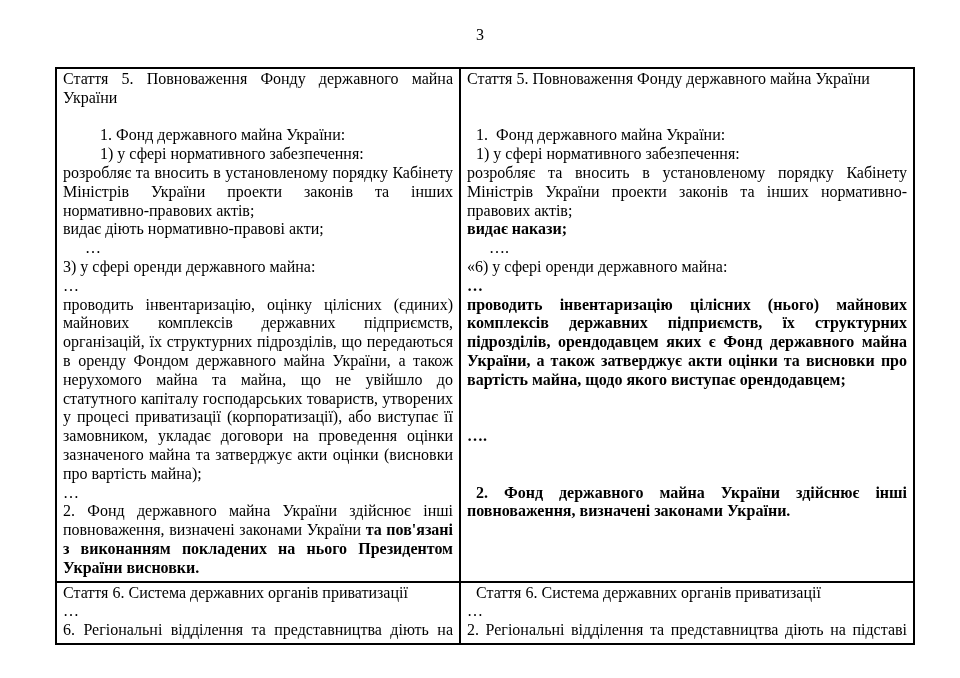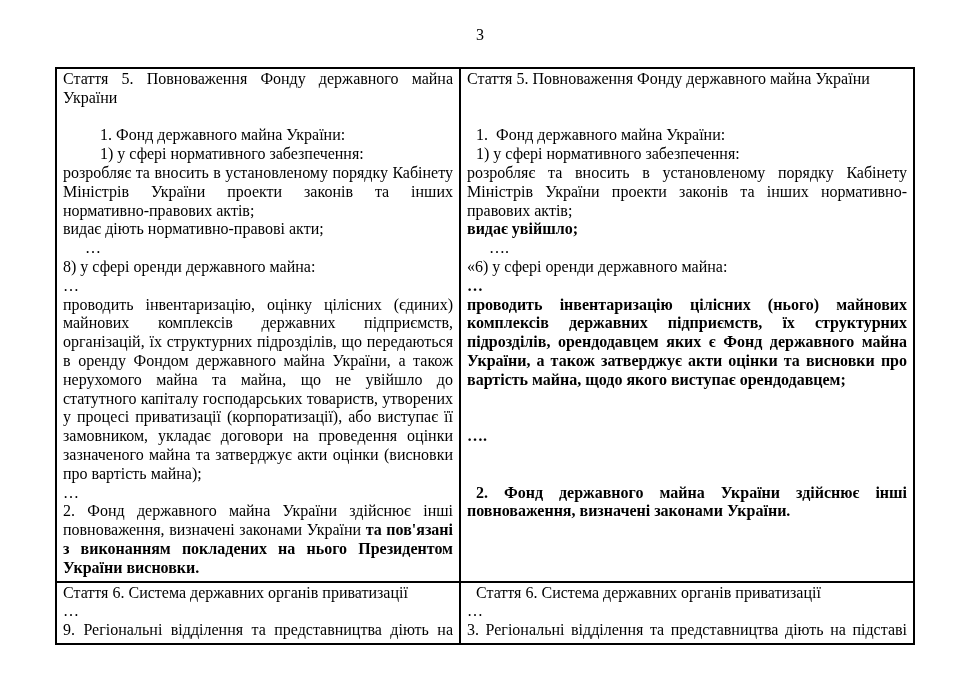--- a/index.html
+++ b/index.html
@@ -64,52 +64,52 @@
   <tbody id="cmp-body">
       <tr>
         <td>
           <div class="para al-j"><span class="">Стаття 5. Повноваження Фонду державного майна України</span></div>
           <div class="para blank">&nbsp;</div>
           <div class="para al-l ind-lg"><span class="">1. Фонд державного майна України:</span></div>
           <div class="para al-l ind-lg"><span class="">1) у сфері нормативного забезпечення:</span></div>
           <div class="para al-j"><span class="">розробляє та вносить в установленому порядку Кабінету Міністрів України проекти законів та інших нормативно-правових актів;</span></div>
           <div class="para al-l"><span class="">видає діють нормативно-правові акти;</span></div>
           <div class="para al-l ind-md"><span class="">…</span></div>
-          <div class="para al-l"><span class="">8) у сфері оренди державного майна:</span></div>
+          <div class="para al-l"><span class="">3) у сфері оренди державного майна:</span></div>
           <div class="para al-l"><span class="">…</span></div>
           <div class="para al-j"><span class="">проводить інвентаризацію, оцінку цілісних (єдиних) майнових комплексів державних підприємств, організацій, їх структурних підрозділів, що передаються в оренду Фондом державного майна України, а також нерухомого майна та майна, що не увійшло до статутного капіталу господарських товариств, утворених у процесі приватизації (корпоратизації), або виступає її замовником, укладає договори на проведення оцінки зазначеного майна та затверджує акти оцінки (висновки про вартість майна);</span></div>
           <div class="para al-l"><span class="">…</span></div>
           <div class="para al-j"><span class="">2. Фонд державного майна України здійснює інші повноваження, визначені законами України </span><span class="bold">та пов'язані з виконанням покладених на нього Президентом України висновки.</span></div>
         </td>
         <td>
           <div class="para al-l"><span class="">Стаття 5. Повноваження Фонду державного майна України</span></div>
           <div class="para blank">&nbsp;</div>
           <div class="para blank">&nbsp;</div>
           <div class="para al-l ind-sm"><span class="">1.  Фонд державного майна України:</span></div>
           <div class="para al-l ind-sm"><span class="">1) у сфері нормативного забезпечення:</span></div>
           <div class="para al-j"><span class="">розробляє та вносить в установленому порядку Кабінету Міністрів України проекти законів та інших нормативно-правових актів;</span></div>
-          <div class="para al-l"><span class="bold">видає увійшло;</span></div>
+          <div class="para al-l"><span class="bold">видає накази;</span></div>
           <div class="para al-l ind-md"><span class="">….</span></div>
           <div class="para al-l"><span class="">«6) у сфері оренди державного майна:</span></div>
           <div class="para al-l"><span class="bold">…</span></div>
           <div class="para al-j"><span class="bold">проводить інвентаризацію цілісних (нього) майнових комплексів державних підприємств, їх структурних підрозділів, орендодавцем яких є Фонд державного майна України, а також затверджує акти оцінки та висновки про вартість майна, щодо якого виступає орендодавцем;</span></div>
           <div class="para blank">&nbsp;</div>
           <div class="para blank">&nbsp;</div>
           <div class="para al-l"><span class="bold">….</span></div>
           <div class="para blank">&nbsp;</div>
           <div class="para blank">&nbsp;</div>
           <div class="para al-j ind-sm"><span class="bold">2.  Фонд державного майна України здійснює інші повноваження, визначені законами України.</span></div>
         </td>
       </tr>
       <tr>
         <td>
           <div class="para al-l"><span class="">Стаття 6. Система державних органів приватизації</span></div>
           <div class="para al-l"><span class="">…</span></div>
-          <div class="para al-jl"><span class="">9. Регіональні відділення та представництва діють на</span></div>
+          <div class="para al-jl"><span class="">6. Регіональні відділення та представництва діють на</span></div>
         </td>
         <td>
           <div class="para al-l ind-sm"><span class="">Стаття 6. Система державних органів приватизації</span></div>
           <div class="para al-l"><span class="">…</span></div>
-          <div class="para al-jl"><span class="">3. Регіональні відділення та представництва діють на підставі</span></div>
+          <div class="para al-jl"><span class="">2. Регіональні відділення та представництва діють на підставі</span></div>
         </td>
       </tr>
     </tbody>
 </table>
 
 </body></html>

